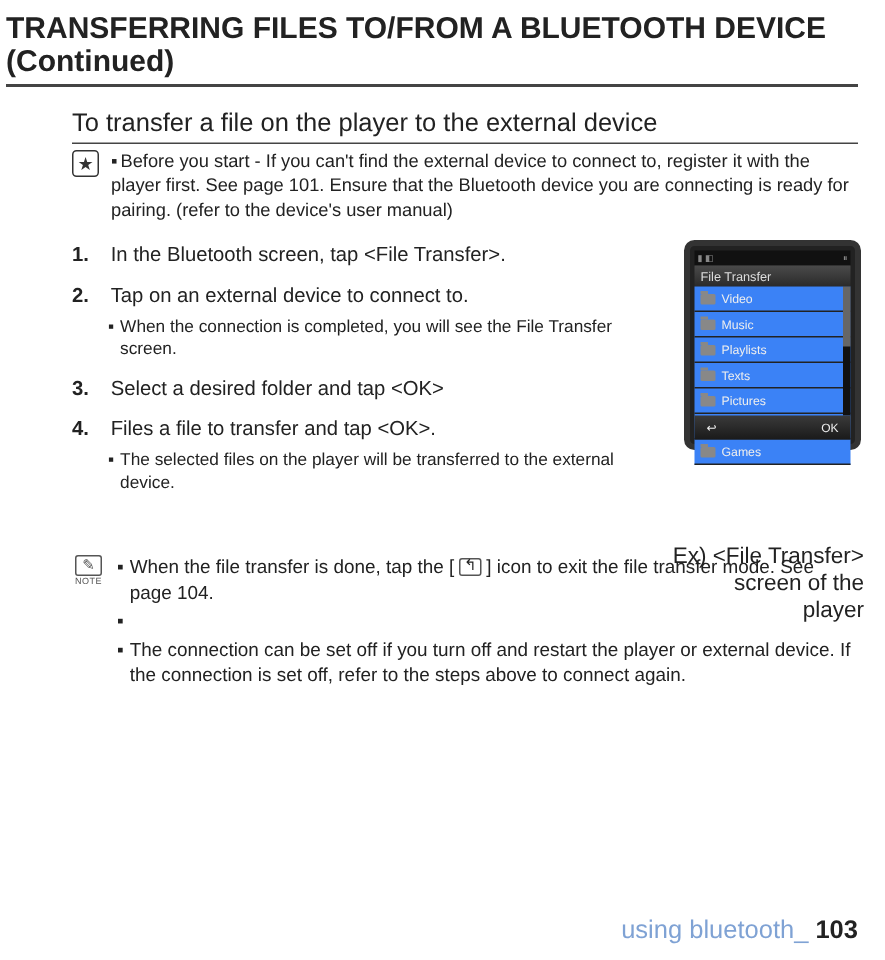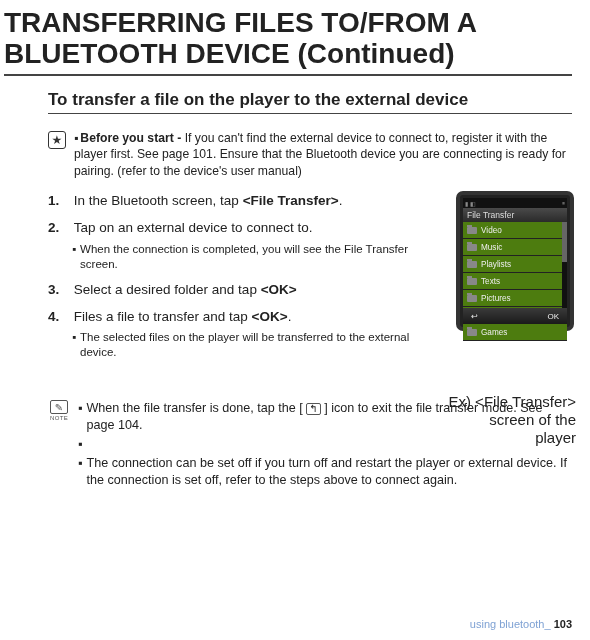--- a/index.html
+++ b/index.html
@@ -7,77 +7,77 @@
       width: 590px;
       height: 640px;
       font-family: Arial, Helvetica, sans-serif;
       background: #fff;
       color: #222;
       position: relative;
       overflow: hidden;
       padding: 8px 18px 0 4px;
     }
     .main-heading {
-      font-size: 28px;
+      font-size: 20px;
       font-weight: bold;
       line-height: 1.1;
       border-bottom: 2px solid #444;
       padding-bottom: 4px;
       margin-bottom: 14px;
     }
     .content { padding-left: 44px; }
     .sub-heading {
       font-size: 17px;
-      font-weight: bold;
+      font-weight: normal;
       border-bottom: 1.5px solid #444;
       padding-bottom: 3px;
-      margin-bottom: 16px;
+      margin-bottom: 3px;
     }
     .before-start { display: flex; align-items: flex-start; gap: 8px; margin-bottom: 14px; font-size: 12.2px; }
     .star-icon {
       width: 18px; height: 18px; border: 1.5px solid #333; border-radius: 3px;
       display: flex; align-items: center; justify-content: center; flex-shrink: 0;
       font-size: 12px; color: #333; margin-top: 1px;
     }
     .before-start .text { line-height: 1.35; }
-    .strong { font-weight: bold; }
+    .strong { font-weight: normal; }
     .bullet-mark { font-weight: bold; margin-right: 2px; }
     .main-cols { position: relative; }
     .left-col { width: 380px; }
     ol.steps { list-style: none; }
     ol.steps > li { margin-bottom: 10px; font-size: 13.5px; }
     ol.steps .num { font-weight: bold; display: inline-block; width: 22px; vertical-align: top; }
     ol.steps .step-text { display: inline-block; width: 350px; vertical-align: top; line-height: 1.25; }
     ol.steps ul { list-style: none; padding-left: 24px; margin-top: 5px; }
     ol.steps ul li { font-size: 11.5px; line-height: 1.3; display: flex; }
     ol.steps ul li .sq { margin-right: 4px; }
     .device {
       position: absolute; right: -2px; top: -2px; width: 118px; height: 140px;
       background: #222; border: 4px solid #333; border-radius: 7px;
       padding: 3px; color: #ccc;
     }
     .device .statusbar { height: 10px; background: #111; font-size: 6px; color: #888; display:flex; align-items:center; padding:0 2px; justify-content:space-between; }
     .device .titlebar { height: 14px; background: linear-gradient(#4a4a4a,#2a2a2a); color: #ddd; font-size: 8.5px; display:flex; align-items:center; padding-left:4px; }
-    .device .menu { background: #4d7c0f; }
+    .device .menu { background: #3b82f6; }
     .device .menu-item { height: 17px; display:flex; align-items:center; font-size: 8.2px; color:#eee; padding-left:4px; border-bottom:1px solid #222; }
     .device .menu-item .folder { width:10px; height:7px; background:#888; margin-right:4px; border-radius:1px; position:relative; }
     .device .menu-item .folder:before { content:""; position:absolute; top:-2px; left:0; width:5px; height:2px; background:#888; }
     .device .bottombar { position:absolute; bottom:3px; left:3px; right:3px; height:16px; background: linear-gradient(#3a3a3a,#1a1a1a); display:flex; align-items:center; justify-content:space-between; padding:0 8px; font-size:8px; color:#eee; }
     .device .scrollbar { position:absolute; right:3px; top:27px; bottom:19px; width:5px; background:#111; }
     .device .scrollbar:after { content:""; position:absolute; top:0; left:0; right:0; height:40px; background:#666; }
     .caption { position: absolute; right: -4px; top: 200px; width: 130px; font-size: 15px; text-align: right; line-height:1.2; }
     .note-block { display: flex; align-items: flex-start; gap: 8px; margin-top: 40px; font-size: 12.6px; }
     .note-icon { width: 22px; flex-shrink:0; text-align:center; }
     .note-icon .box { width: 18px; height:14px; border:1.3px solid #555; border-radius:2px; display:flex; align-items:center; justify-content:center; font-size:10px; color:#555; margin:0 auto; }
     .note-icon .label { font-size:6px; color:#555; letter-spacing:0.3px; margin-top:1px; }
     .note-list { list-style:none; }
     .note-list li { display:flex; line-height:1.35; margin-bottom: 2px; }
     .note-list li .sq { margin-right:4px; }
     .back-glyph { display:inline-block; border:1px solid #555; border-radius:2px; font-size:10px; padding:0 2px; line-height:1; vertical-align:middle; }
-    .footer { position:absolute; bottom:10px; right:18px; font-size:11px; }
+    .footer { position:absolute; bottom:10px; right:18px; font-size:17px; }
     .footer .txt { color:#7fa2d4; }
     .footer .pg { font-weight:bold; color:#222; }
   </style>
 </head>
 <body>
 
 <h1 class="main-heading">TRANSFERRING FILES TO/FROM A BLUETOOTH DEVICE (Continued)</h1>
 
 <div class="content">
   <h2 class="sub-heading">To transfer a file on the player to the external device</h2>

